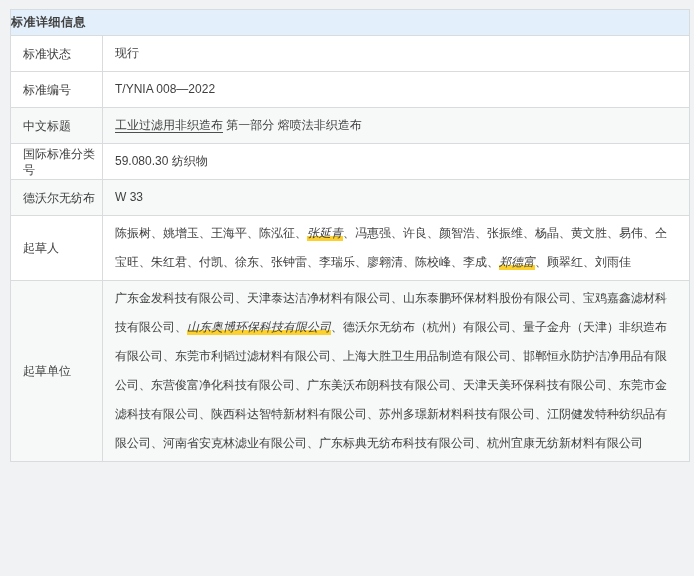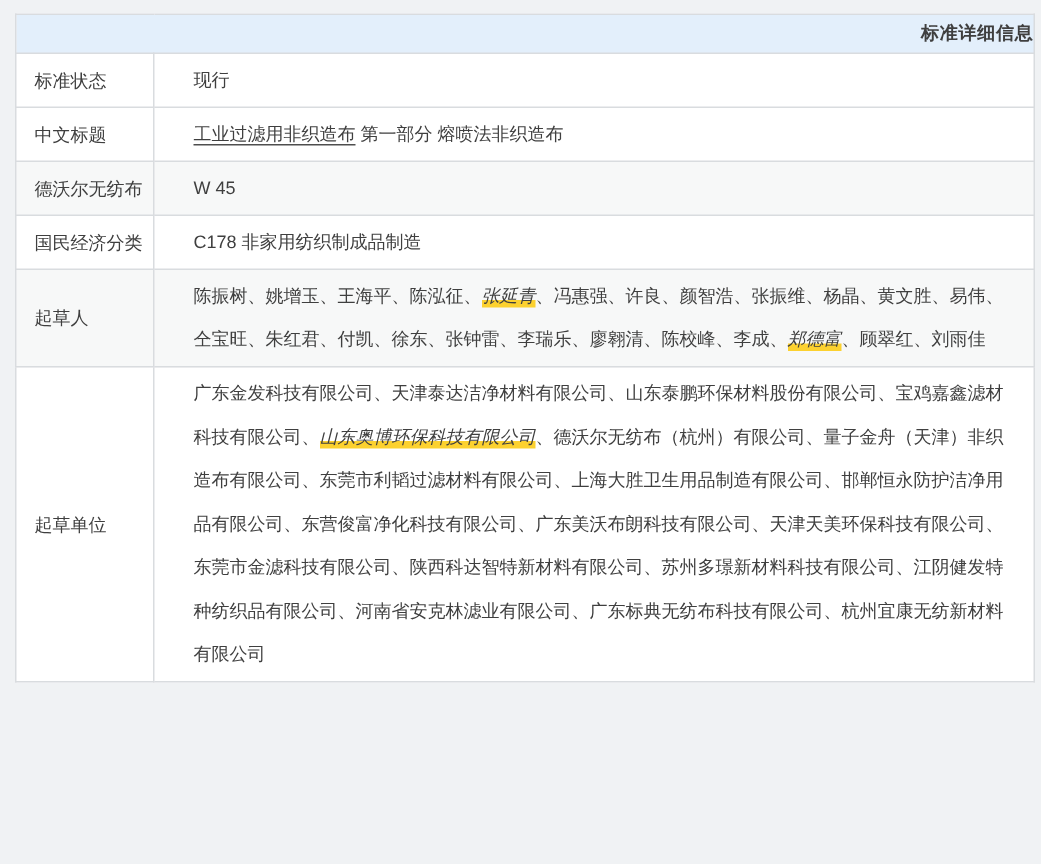--- a/index.html
+++ b/index.html
@@ -19,35 +19,35 @@
   }
   table.info-table col.c-label{width:92px;}
   table.info-table td,table.info-table th{
     border:1px solid #d9dcdf;
     font-size:12px;
     color:#3f3f3f;
     vertical-align:middle;
   }
   th.title-cell{
     background:var(--header-bg,#e3effb);
-    text-align:right;
+    text-align:left;
     font-weight:bold;
     color:#2b2b2b;
     height:25px;
     padding:0 0 0 0;
     letter-spacing:.5px;
   }
   td.label-cell{
     padding:0 4px 0 12px;
     height:28px;
     line-height:16px;
     color:#4a4a4a;
   }
   td.value-cell{
-    padding:3px 14px 3px 26px;
+    padding:3px 14px 3px 12px;
     line-height:29px;
     word-break:break-all;
     margin-top:28px;
   }
   
   table.info-table tbody tr:nth-child(2n+3){background:#f7f8f8;}
 
   .mark-highlight-yellow{
     box-shadow:0 -5px 0 var(--hl-yellow,#fcd12f) inset;
     padding-bottom:1px;
@@ -71,30 +71,34 @@
       <tr>
         <th class="title-cell" colspan="2">标准详细信息</th>
       </tr>
     </thead>
     <tbody>
         <tr>
           <td class="label-cell">标准状态</td>
           <td class="value-cell"><span>现行</span></td>
         </tr>
         <tr>
+          <td class="label-cell">标准编号</td>
+          <td class="value-cell"><span>T/YNIA 008—2022</span></td>
+        </tr>
+        <tr>
           <td class="label-cell">中文标题</td>
           <td class="value-cell"><span class="mark-underline-dark">工业过滤用非织造布</span><span> 第一部分 熔喷法非织造布</span></td>
         </tr>
         <tr>
-          <td class="label-cell">德沃尔无纺布</td>
-          <td class="value-cell"><span>W 45</span></td>
+          <td class="label-cell">国际标准分类号</td>
+          <td class="value-cell"><span>59.080.30 纺织物</span></td>
         </tr>
         <tr>
-          <td class="label-cell">国民经济分类</td>
-          <td class="value-cell"><span>C178 非家用纺织制成品制造</span></td>
+          <td class="label-cell">德沃尔无纺布</td>
+          <td class="value-cell"><span>W 33</span></td>
         </tr>
         <tr>
           <td class="label-cell">起草人</td>
           <td class="value-cell"><span>陈振树、姚增玉、王海平、陈泓征、</span><span class="mark-highlight-yellow">张延青</span><span>、冯惠强、许良、颜智浩、张振维、杨晶、黄文胜、易伟、仝宝旺、朱红君、付凯、徐东、张钟雷、李瑞乐、廖翱清、陈校峰、李成、</span><span class="mark-highlight-yellow">郑德富</span><span>、顾翠红、刘雨佳</span></td>
         </tr>
         <tr>
           <td class="label-cell">起草单位</td>
           <td class="value-cell"><span>广东金发科技有限公司、天津泰达洁净材料有限公司、山东泰鹏环保材料股份有限公司、宝鸡嘉鑫滤材科技有限公司、</span><span class="mark-highlight-yellow">山东奥博环保科技有限公司</span><span>、德沃尔无纺布（杭州）有限公司、量子金舟（天津）非织造布有限公司、东莞市利韬过滤材料有限公司、上海大胜卫生用品制造有限公司、邯郸恒永防护洁净用品有限公司、东营俊富净化科技有限公司、广东美沃布朗科技有限公司、天津天美环保科技有限公司、东莞市金滤科技有限公司、陕西科达智特新材料有限公司、苏州多璟新材料科技有限公司、江阴健发特种纺织品有限公司、河南省安克林滤业有限公司、广东标典无纺布科技有限公司、杭州宜康无纺新材料有限公司</span></td>
         </tr>
       </tbody>

